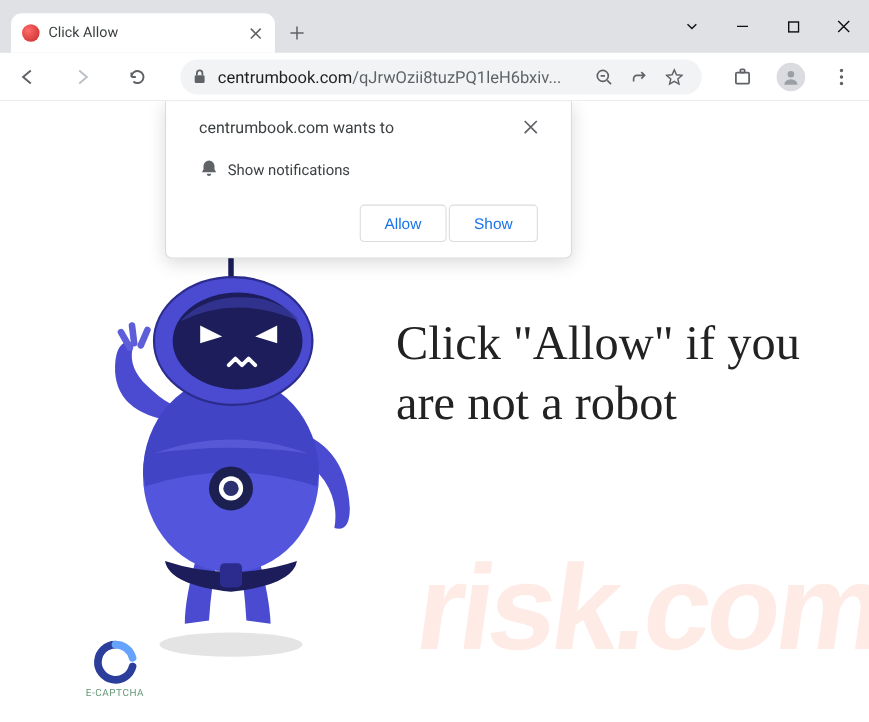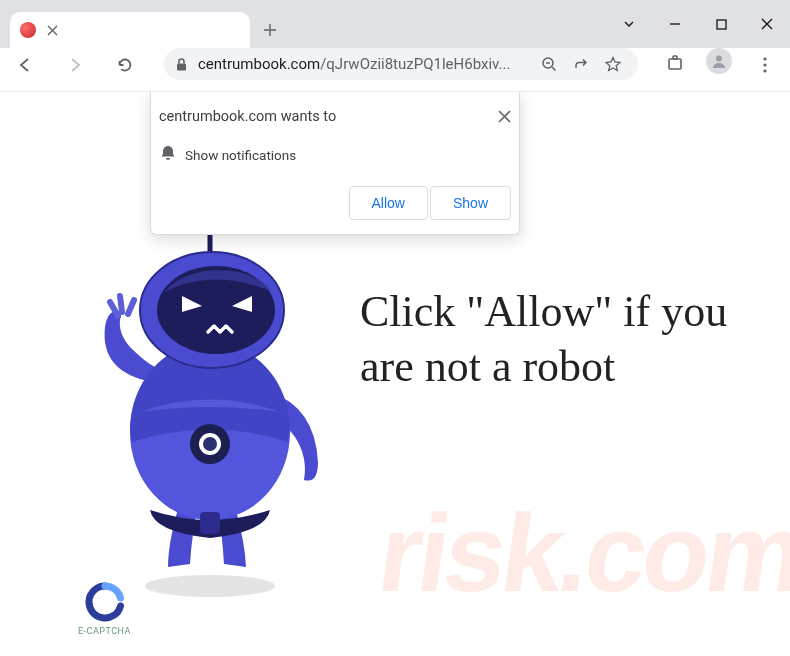--- a/index.html
+++ b/index.html
@@ -44,20 +44,21 @@
 .window-controls { position: absolute; right: 0; top: 0; height: 48px; display: flex; align-items: center; }
 .wc-btn { width: 46px; height: 40px; display: flex; align-items: center; justify-content: center; cursor: pointer; }
 .wc-btn svg { stroke: #111; stroke-width: 1.3; fill: none; }
 
 
 .toolbar {
   height: 44px;
   background: #fff;
   border-bottom: 1px solid #e8eaed;
   display: flex;
+  align-items: center;
   padding: 0 8px;
   gap: 16px;
 }
 .tb-btn { width: 34px; height: 34px; border-radius: 50%; display: flex; align-items: center; justify-content: center; cursor: pointer; color:#5f6368; }
 .tb-btn.disabled { color: #bdc1c6; cursor: default; }
 .tb-btn svg { stroke: currentColor; }
 .omnibox {
   flex: 1;
   height: 32px;
   background: #f1f3f4;
@@ -85,21 +86,21 @@
 .notif {
   position: absolute;
   left: 150px;
   top: 0;
   width: 370px;
   background: #fff;
   border: 1px solid #dadce0;
   border-top: none;
   border-radius: 0 0 6px 6px;
   box-shadow: 0 4px 16px rgba(0,0,0,0.15);
-  padding: 16px 8px 14px;
+  padding: 16px 30px 14px;
   z-index: 10;
 }
 .notif-header { display:flex; align-items:flex-start; justify-content:space-between; }
 .notif-title { font-size: 14.5px; color:#3c4043; }
 .notif-close { color:#5f6368; cursor:pointer; font-size:18px; line-height:1; }
 .notif-row { display:flex; align-items:center; gap:8px; margin-top:18px; }
 .bell { color:#5f6368; }
 .notif-text { font-size: 13.5px; color:#3c4043; }
 .notif-actions { display:flex; justify-content:flex-end; gap:2px; margin-top:20px; }
 .notif-btn {
@@ -149,20 +150,21 @@
 .ecaptcha-logo { width:40px; height:40px; position:relative; margin:0 auto 4px; }
 .ecaptcha-logo svg { width:100%; height:100%; }
 .ecaptcha-label { font-size: 9px; color:#697; letter-spacing:0.5px; }
 </style>
 </head>
 <body>
 
 <div class="titlebar">
   <div class="tab">
     <div class="tab-favicon"></div>
+    <div class="tab-title">Click Allow</div>
     <div class="tab-close">
       <svg width="11" height="11" viewBox="0 0 11 11">
           <path d="M1 1 L10 10 M10 1 L1 10" stroke="#5f6368" stroke-width="1.4"></path>
         </svg>
     </div>
   </div>
   <div class="new-tab">
     <svg width="14" height="14" viewBox="0 0 14 14">
         <path d="M7 1 V13 M1 7 H13" stroke="#5f6368" stroke-width="1.4"></path>
       </svg>

